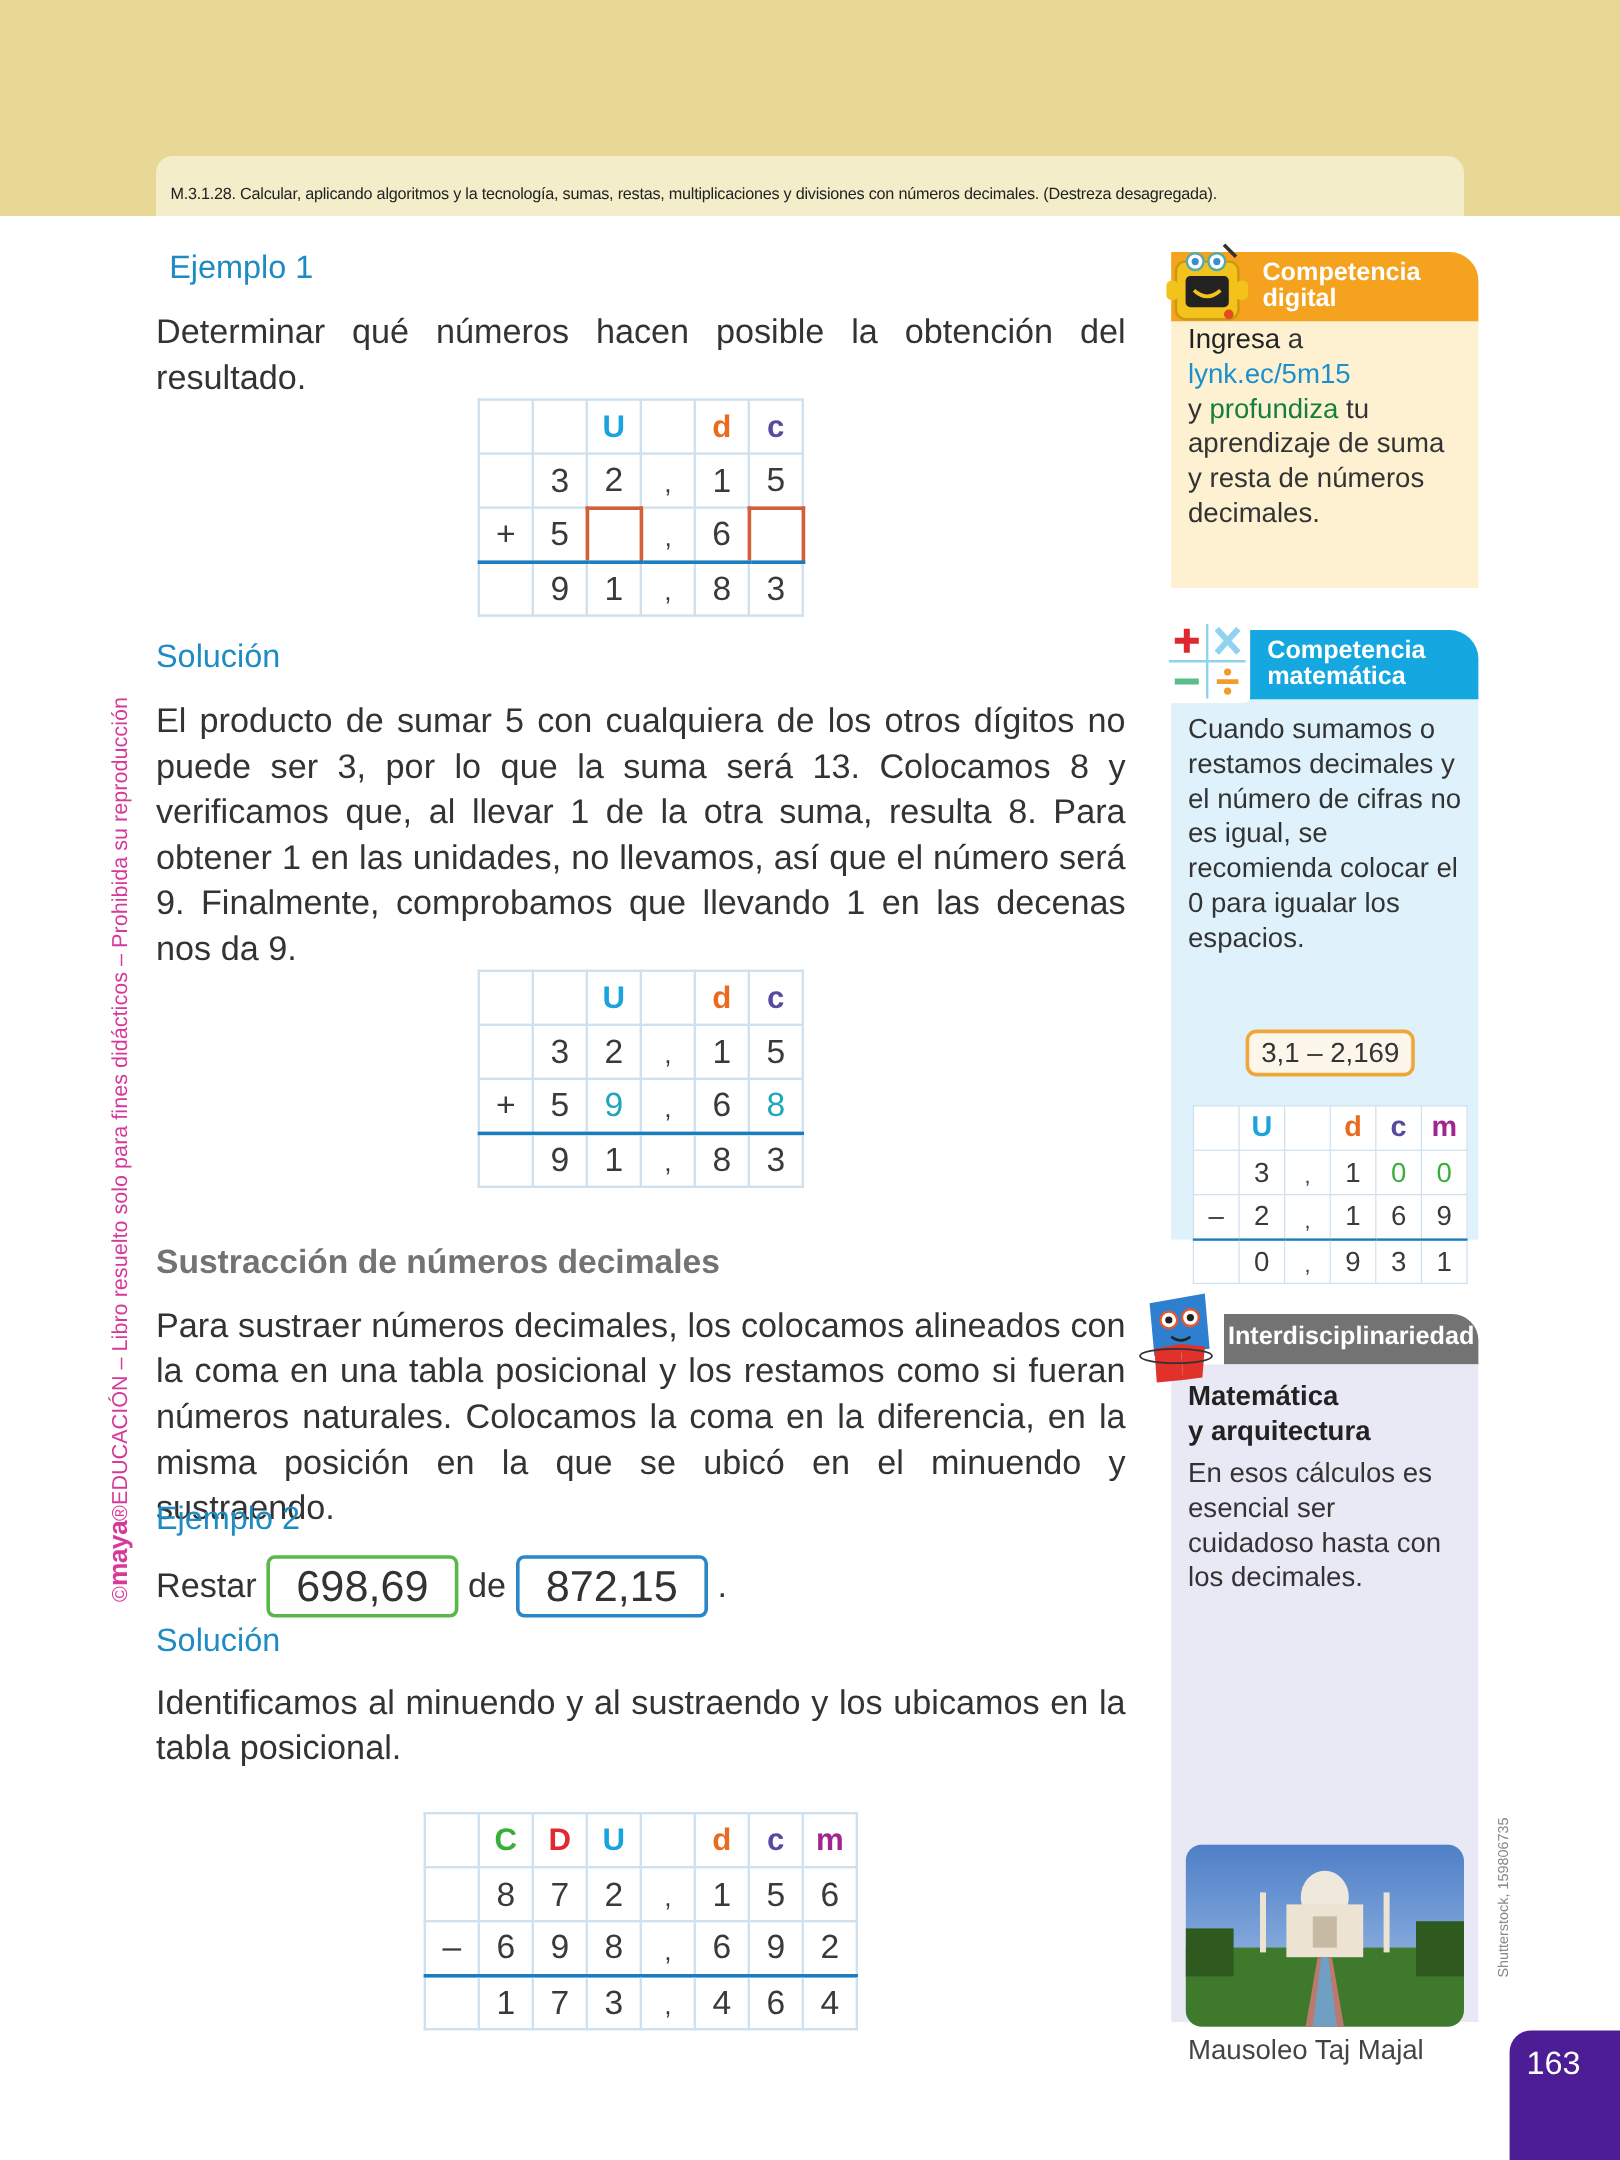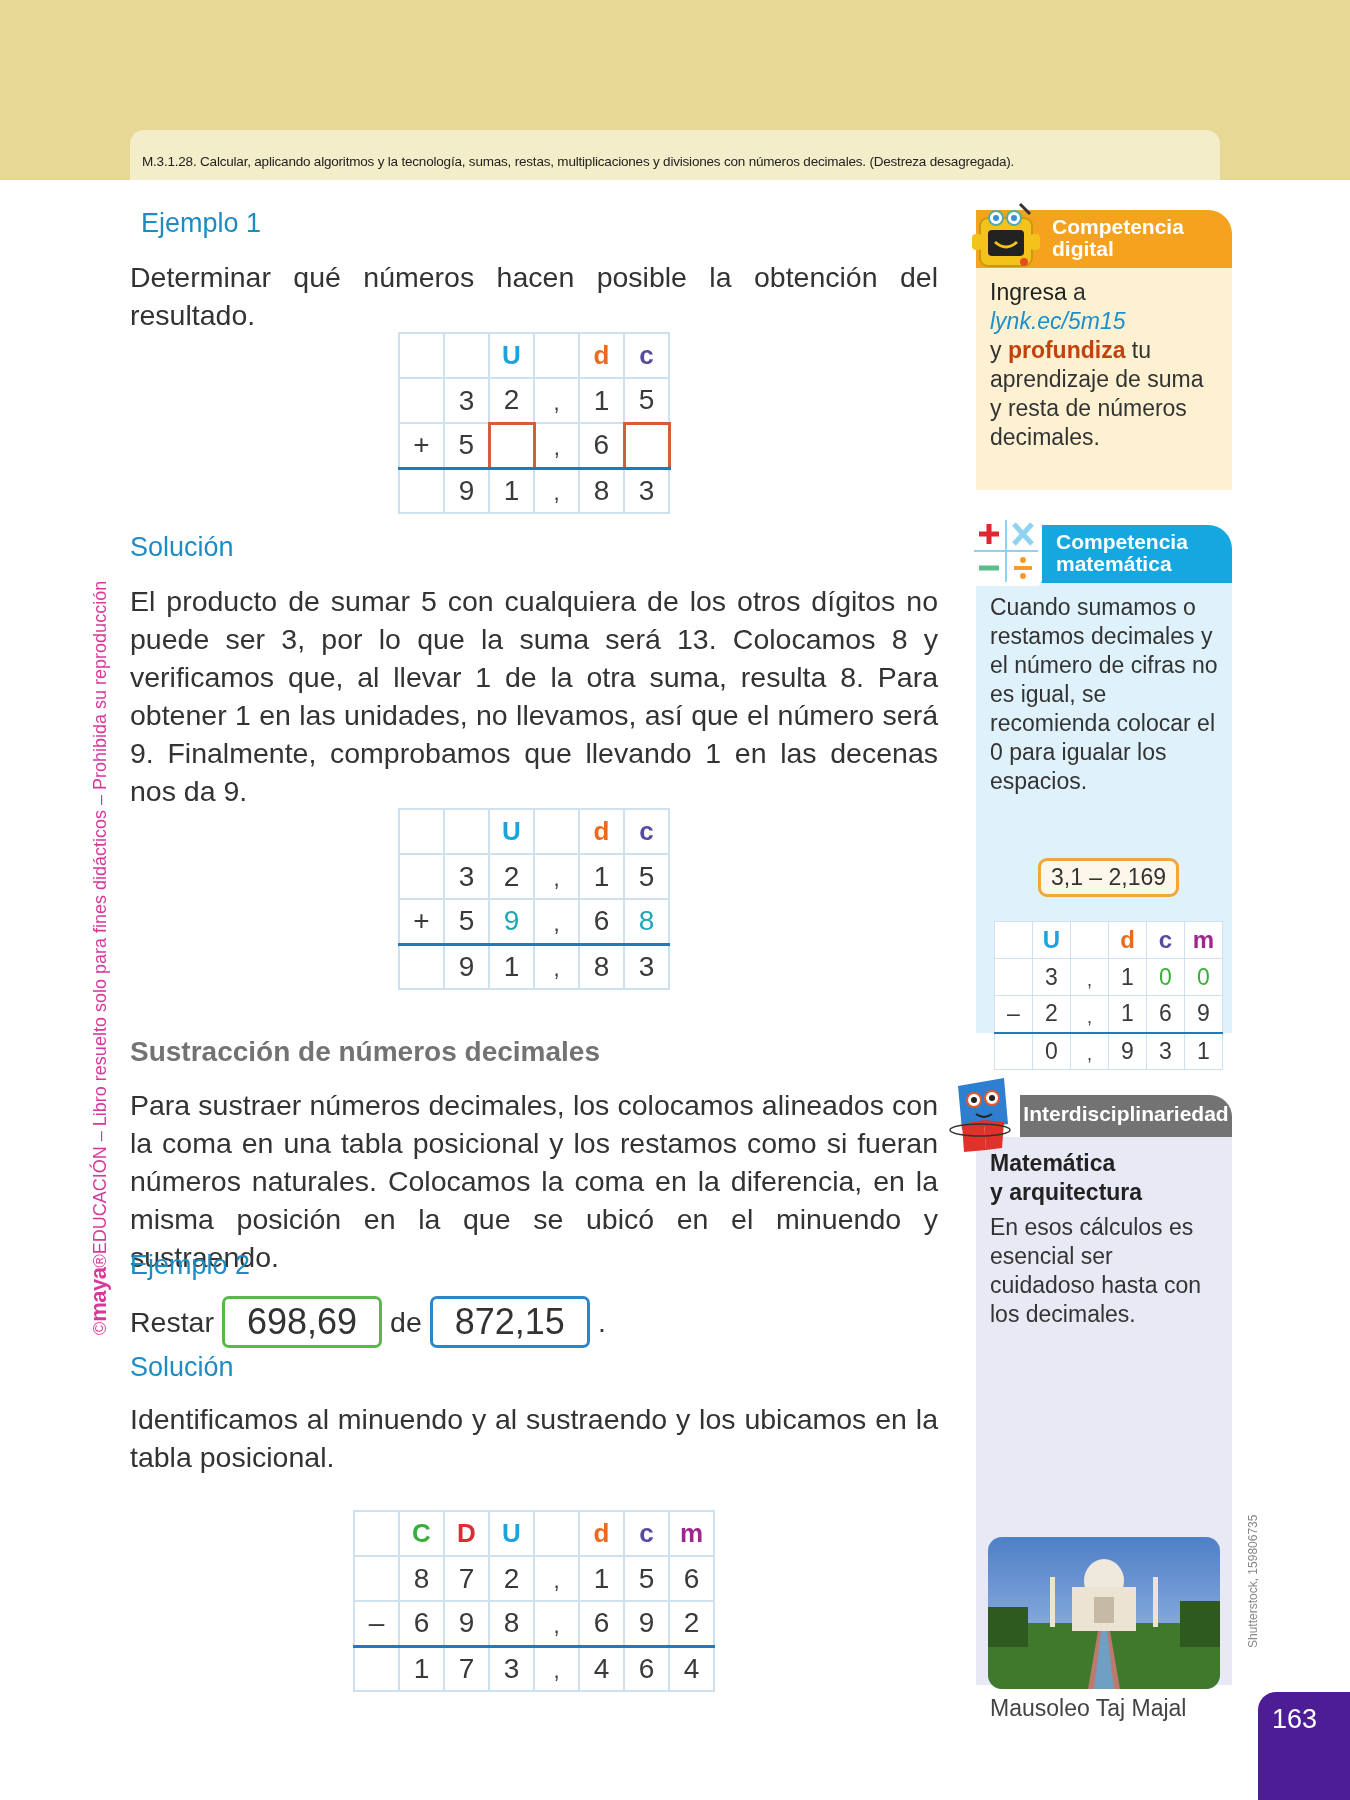--- a/index.html
+++ b/index.html
@@ -43,22 +43,22 @@
   .numbox.blue { border: 3px solid #2a87c8; }
 
   
   .card { position: absolute; left: 976px; width: 256px; }
   .card .tab { position: absolute; right: 0; height: 58px; border-radius: 0 24px 0 0; color: #fff; font-weight: bold; font-size: 21px; line-height: 22px; padding: 6px 0 0 70px; }
   .card .body { position: absolute; left: 0; width: 256px; }
   .card .txt { font-size: 23px; line-height: 29px; color: #333; font-weight: 300; padding: 0 14px; }
 
   .card1 { top: 210px; height: 280px; }
   .card1 .tab { top: 0; left: 0; background: #f5a21e; }
-  .card1 .body { top: 58px; height: 222px; background: #fdf1d1; padding-top: 10px; }
-  .card1 .link { color: #1c8fcf; font-style: italic; }
+  .card1 .body { top: 58px; height: 222px; background: #fdf1d1; padding-top: 0; }
+  .card1 .link { color: #1c8fcf; }
 
   .card2 { top: 525px; height: 508px; }
   .card2 .tab { top: 0; left: 0; background: #14a7e0; padding-left: 80px; }
   .card2 .body { top: 58px; height: 450px; background: #dff2fb; padding-top: 10px; }
   .card2 .expr { position: absolute; left: 62px; top: 275px; border: 3px solid #f0a73a; border-radius: 9px; padding: 3px 10px; font-size: 23px; background: #fdf6ea; color: #333; font-weight: 300; }
 
   table.pv.small td { width: 38px; height: 37px; font-size: 23px; border: 1.5px solid #cfe0ef; background: #fff; }
   table.pv.small tr.hdr td { font-size: 24px; }
   table.pv.small td.comma { font-size: 18px; padding-bottom: 4px; }
   table.pv.small tr.sep td { border-bottom: 2.5px solid #1a7dbd; }
@@ -228,21 +228,21 @@
 
 <div class="card card1">
   <div class="tab" style="padding-left:76px;">
     <div>Competencia</div>
     <div>digital</div>
   </div>
   <div class="body">
     <div class="txt">
       <span style="font-weight:normal;color:#222">Ingresa</span><span> a</span><br>
       <span class="link">lynk.ec/5m15</span><br>
-      <span>y </span><span style="font-weight:bold;color:#c2410c">profundiza</span><span> tu aprendizaje de suma y resta de números decimales.</span>
+      <span>y </span><span style="font-weight:normal;color:#15803d">profundiza</span><span> tu aprendizaje de suma y resta de números decimales.</span>
     </div>
   </div>
 </div>
 
 <svg class="mascot" style="left:968px; top:200px;" width="82" height="80" viewBox="0 0 82 80">
   <line x1="52" y1="4" x2="62" y2="14" stroke="#333" stroke-width="3"></line>
   <rect x="12" y="18" width="52" height="48" rx="8" fill="#f4c31b" stroke="#c99a10" stroke-width="2"></rect>
   <rect x="20" y="30" width="36" height="26" rx="4" fill="#222"></rect>
   <path d="M27 42 Q38 52 49 42" stroke="#f4c31b" stroke-width="3" fill="none"></path>
   <circle cx="28" cy="18" r="7" fill="#fff" stroke="#5aa" stroke-width="2"></circle>

